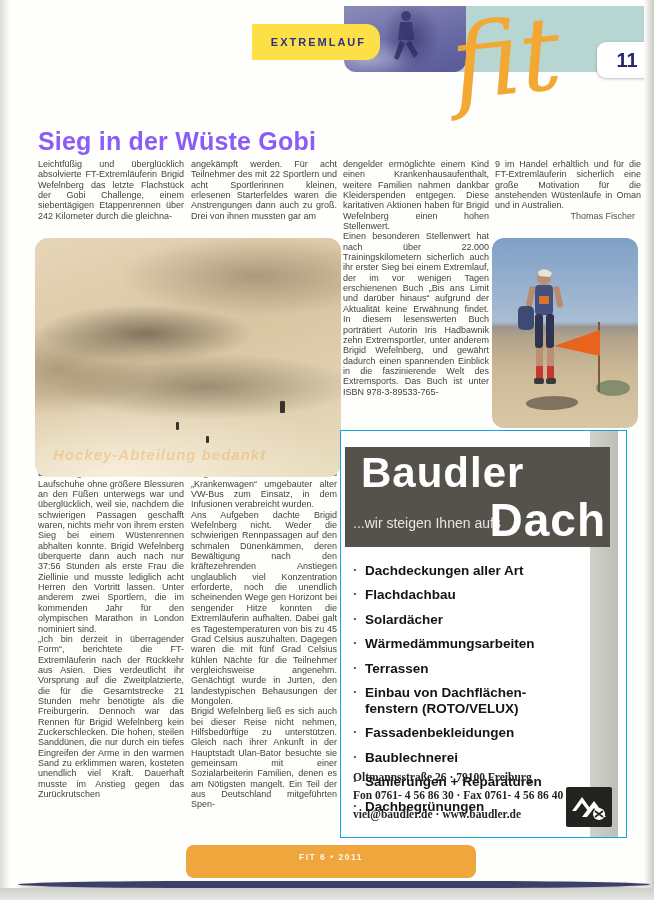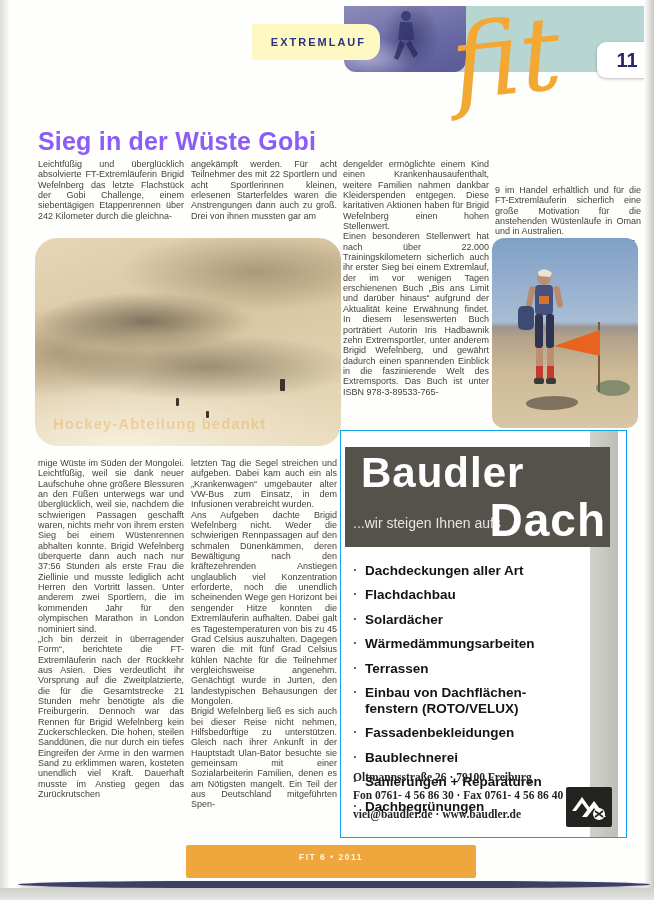--- a/index.html
+++ b/index.html
@@ -13,47 +13,47 @@
   .below-spine{position:absolute;left:0;right:0;top:888px;height:12px;background:linear-gradient(#cfcfc9,#e7e7e2);}
 
   
   .teal-band{position:absolute;left:440px;top:6px;width:208px;height:66px;background:#b7d6d1;}
   .hero-photo{position:absolute;left:344px;top:6px;width:122px;height:66px;border-radius:0 0 12px 12px;
     background:
       radial-gradient(ellipse 40px 50px at 55% 45%, rgba(40,40,90,.55), transparent 70%),
       radial-gradient(ellipse 70px 30px at 20% 80%, rgba(230,230,245,.5), transparent 70%),
       linear-gradient(165deg,#8c8cba 0%,#6a6aa6 55%,#5a5a98 100%);}
   .hero-runner{position:absolute;left:42px;top:2px;opacity:.8;}
-  .cat-pill{position:absolute;left:252px;top:24px;width:128px;height:36px;background:#fef9c3;border-radius:0 14px 14px 0;display:flex;align-items:center;justify-content:flex-end;padding-right:14px;box-sizing:border-box;}
+  .cat-pill{position:absolute;left:252px;top:24px;width:128px;height:36px;background:#fde047;border-radius:0 14px 14px 0;display:flex;align-items:center;justify-content:flex-end;padding-right:14px;box-sizing:border-box;}
   .cat-label{font-size:11px;font-weight:bold;letter-spacing:2px;color:#2e3380;font-variant:small-caps;text-transform:uppercase;}
   .fit-logo{position:absolute;left:452px;top:-14px;width:160px;height:150px;font-family:"DejaVu Serif",serif;font-style:italic;font-size:102px;color:#f2a832;transform:rotate(-6deg);line-height:140px;pointer-events:none;}
   .page-num-box{position:absolute;left:597px;top:42px;width:60px;height:36px;background:#ffffff;border-radius:9px;box-shadow:0 1px 3px rgba(60,60,70,.35);display:flex;align-items:center;justify-content:center;}
   .page-num{font-size:20px;font-weight:bold;color:#25276b;}
 
   
   .title{position:absolute;left:38px;top:110px;font-size:25px;font-weight:bold;color:#8b5cf6;letter-spacing:.2px;}
   .col{position:absolute;width:146px;font-size:9px;line-height:10.35px;color:#47423c;text-align:justify;}
   .col p{margin:0;}
   .author{margin-top:3px;text-align:right;padding-right:6px;color:#55504a;}
   #col1-top{left:38px;top:159px;}
   #col2-top{left:191px;top:159px;}
   #col3{left:343px;top:159px;height:268px;}
-  #col4{left:495px;top:159px;margin-top:26px;}
+  #col4{left:495px;top:159px;}
   #col1-bot{left:38px;top:458px;height:388px;}
   #col2-bot{left:191px;top:458px;height:388px;}
 
   
-  .dune-photo{position:absolute;left:35px;top:238px;width:306px;height:208px;border-radius:22px;overflow:hidden;
+  .dune-photo{position:absolute;left:35px;top:238px;width:306px;height:239px;border-radius:13px;overflow:hidden;
     background:
       radial-gradient(ellipse 150px 40px at 36% 40%, rgba(55,46,34,.55), transparent 72%),
       radial-gradient(ellipse 190px 55px at 72% 16%, rgba(88,73,52,.38), transparent 72%),
       radial-gradient(ellipse 210px 46px at 56% 62%, rgba(66,55,38,.42), transparent 72%),
       radial-gradient(ellipse 120px 60px at 8% 55%, rgba(120,104,76,.45), transparent 75%),
       radial-gradient(ellipse 330px 130px at 28% 102%, rgba(250,242,224,.95), transparent 72%),
-      linear-gradient(160deg,#e6d6b8 0%,#d8c5a1 45%,#e9dcbe 100%);}
+      linear-gradient(160deg,#e6d6b8 0%,#d8c5a1 45%,#e9dcbe 100%); font-style: italic;}
   .dune-figure{position:absolute;background:#3a332c;border-radius:1px;}
   .bleed-text{position:absolute;left:18px;bottom:14px;font-size:15px;font-weight:bold;color:rgba(225,168,74,.38);filter:blur(.6px);letter-spacing:1px;}
 
   .runner-photo{position:absolute;left:492px;top:238px;width:146px;height:190px;border-radius:12px;overflow:hidden;
     background:
       linear-gradient(#7fa0c6 0%,#a9bdd4 44%,#9b9490 47%,#b2a28a 52%,#cdb996 70%,#d8c7a6 100%);}
   .runner-shadow{position:absolute;left:34px;top:158px;width:52px;height:14px;background:rgba(60,50,40,.55);border-radius:50%;transform:skewX(-20deg);}
   .flag-stick{position:absolute;left:106px;top:84px;width:2px;height:70px;background:#7a5c38;}
   .flag{position:absolute;left:62px;top:92px;width:0;height:0;border-top:16px solid transparent;border-bottom:10px solid transparent;border-right:46px solid #e8641e;}
   .bush{position:absolute;left:104px;top:142px;width:34px;height:16px;background:rgba(80,110,80,.6);border-radius:50%;}
@@ -65,21 +65,21 @@
   .ad-brand{position:absolute;left:16px;top:2px;font-size:42px;font-weight:bold;color:#fff;letter-spacing:1px;}
   .ad-tagline{position:absolute;left:8px;bottom:16px;font-size:14px;color:#e5e5e5;}
   .ad-brand2{position:absolute;right:4px;bottom:0px;font-size:46px;font-weight:bold;color:#fff;letter-spacing:1px;}
   .ad-list{position:absolute;left:12px;top:132px;margin:0;padding:0;list-style:none;width:240px;}
   .ad-list li{position:relative;padding-left:12px;margin-bottom:8.5px;font-size:13.5px;font-weight:bold;color:#141414;line-height:1.18;white-space:pre-line;}
   .ad-list li::before{content:"·";position:absolute;left:0;top:-1px;color:#54524b;font-weight:bold;}
   .ad-contact{position:absolute;left:12px;bottom:14px;font-size:11.5px;font-weight:bold;color:#242424;line-height:1.6;font-family:Liberation Serif, serif;}
   .ad-logo{position:absolute;right:14px;bottom:10px;width:46px;height:40px;background:#232320;border-radius:2px;display:flex;align-items:center;justify-content:center;}
 
   
-  .footer-bar{position:absolute;left:186px;top:845px;width:290px;height:33px;background:#efa73d;border-radius:2px;display:flex;align-items:flex-start;justify-content:center;padding-top:7px;box-sizing:border-box;}
+  .footer-bar{position:absolute;left:186px;top:845px;width:290px;height:33px;background:#efa73d;border-radius:8px;display:flex;align-items:flex-start;justify-content:center;padding-top:7px;box-sizing:border-box;}
   .footer-text{font-size:8.5px;font-weight:bold;letter-spacing:1.5px;color:#fdf6e8;}
 </style>
 </head>
 <body>
 
 <div id="page">
 
   <div class="teal-band"></div>
   <div class="hero-photo">
     <svg class="hero-runner" width="40" height="62" viewBox="0 0 40 62">

